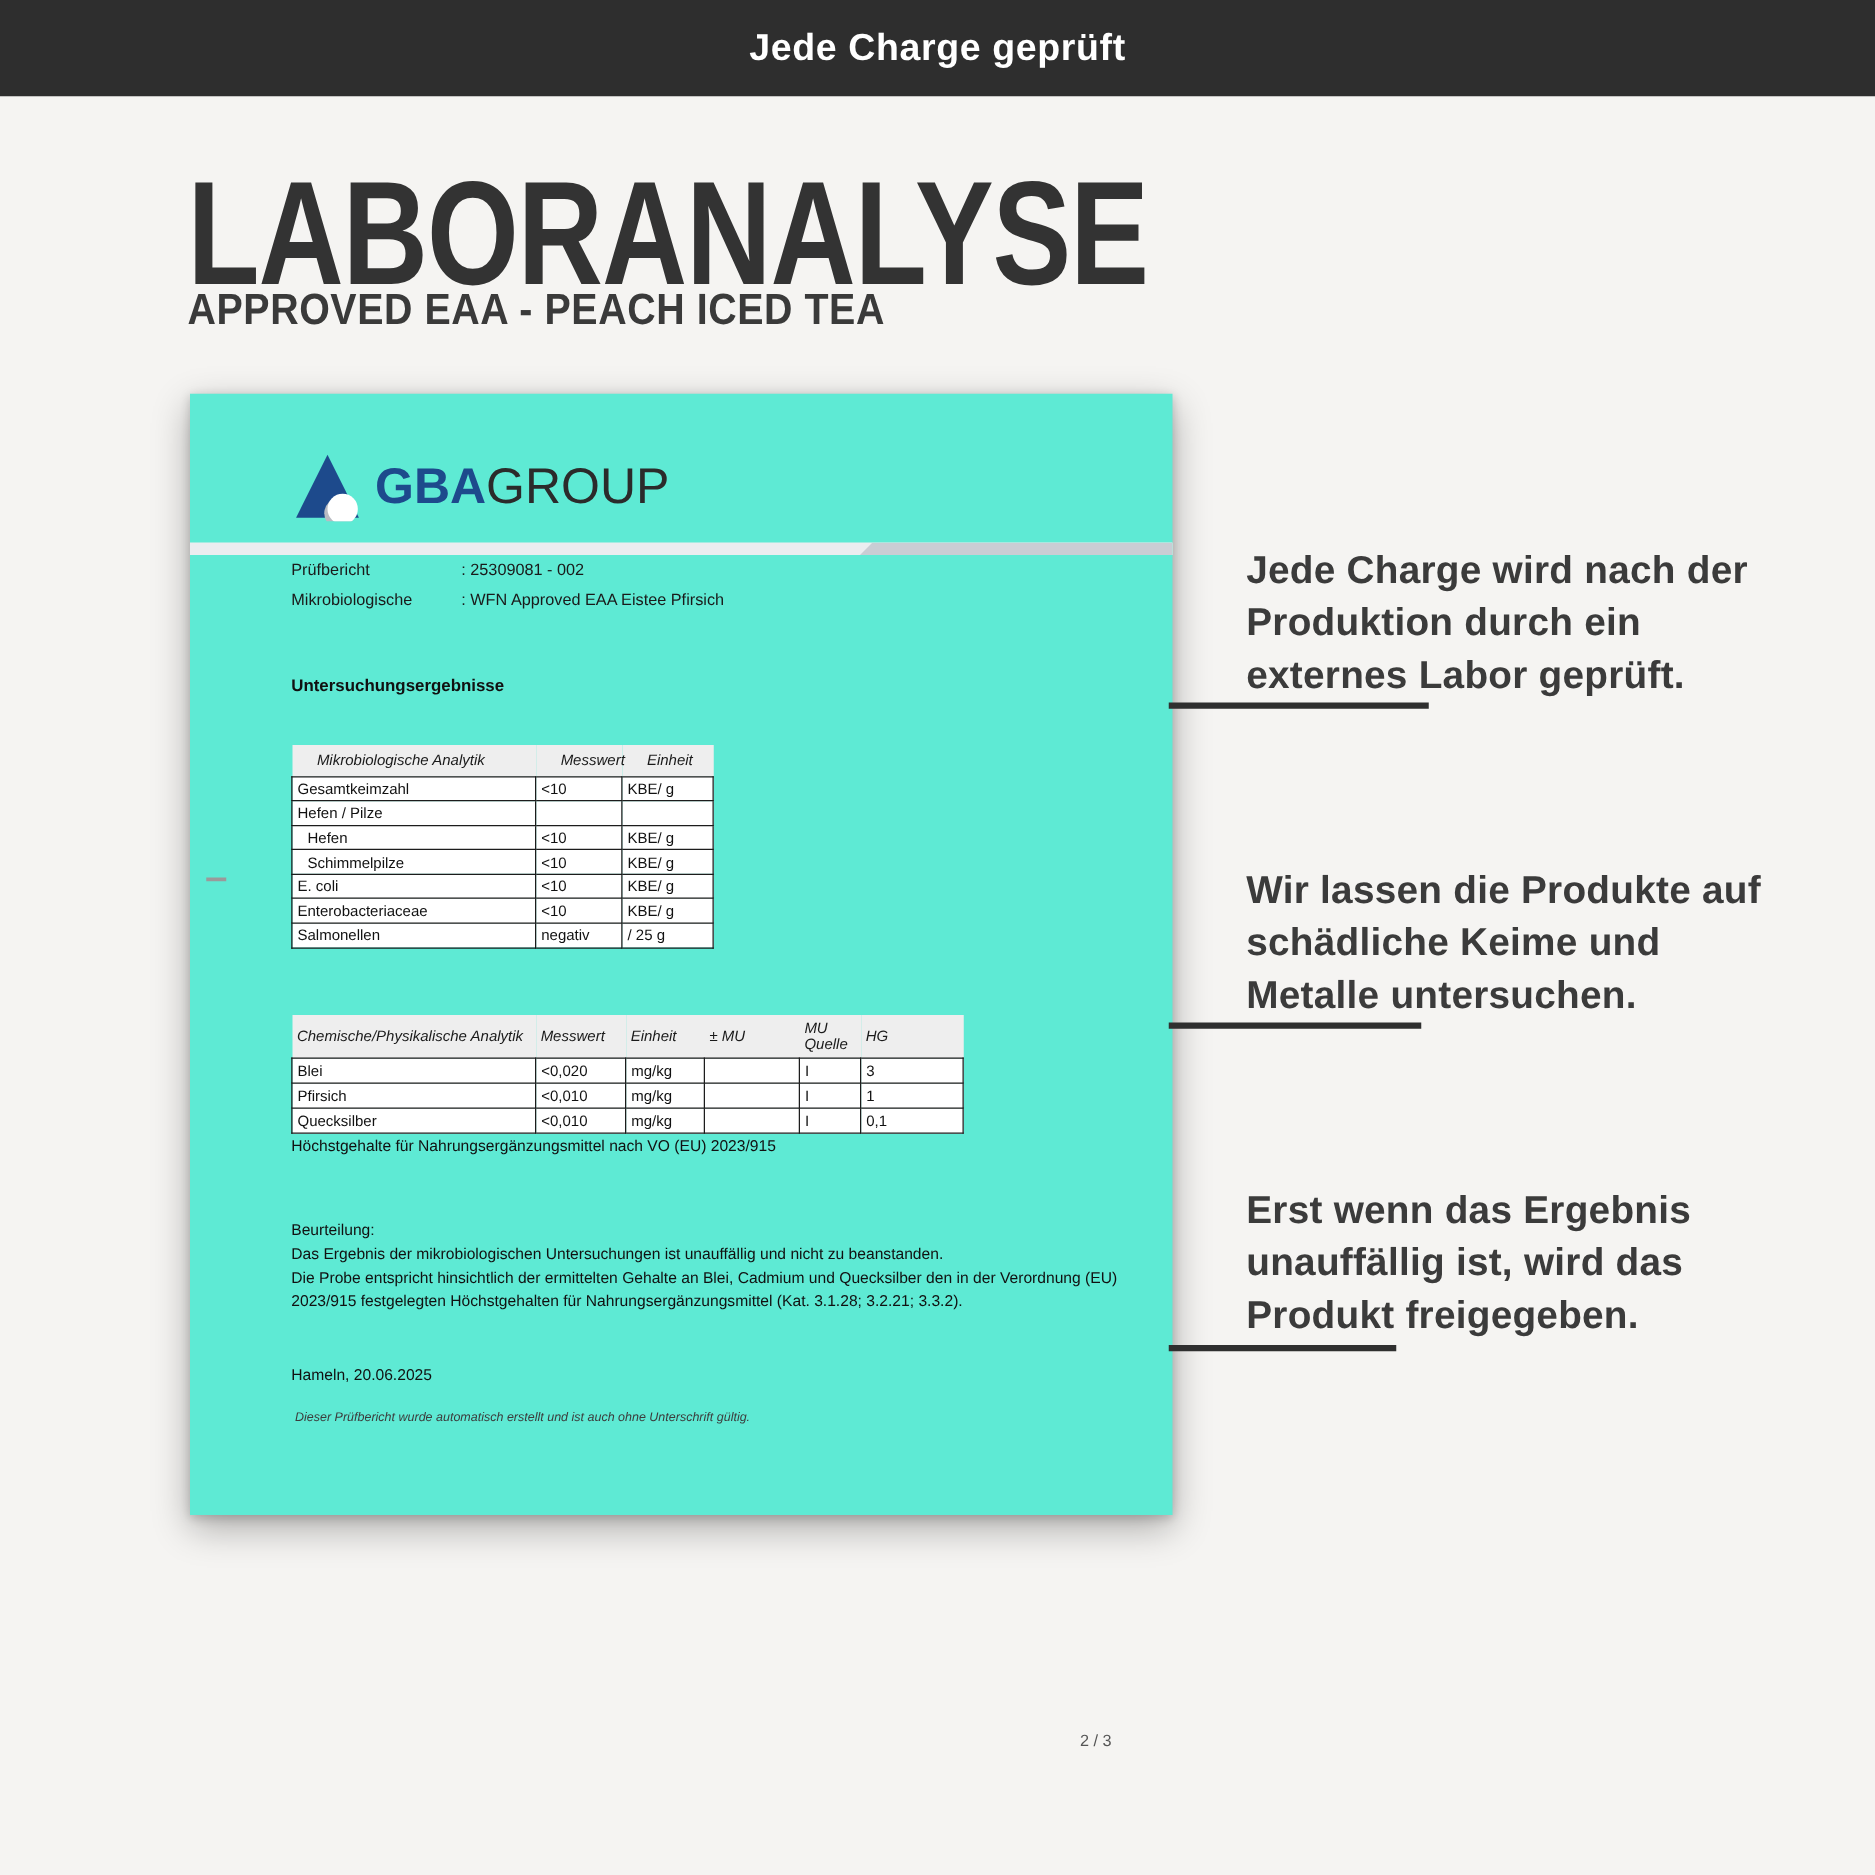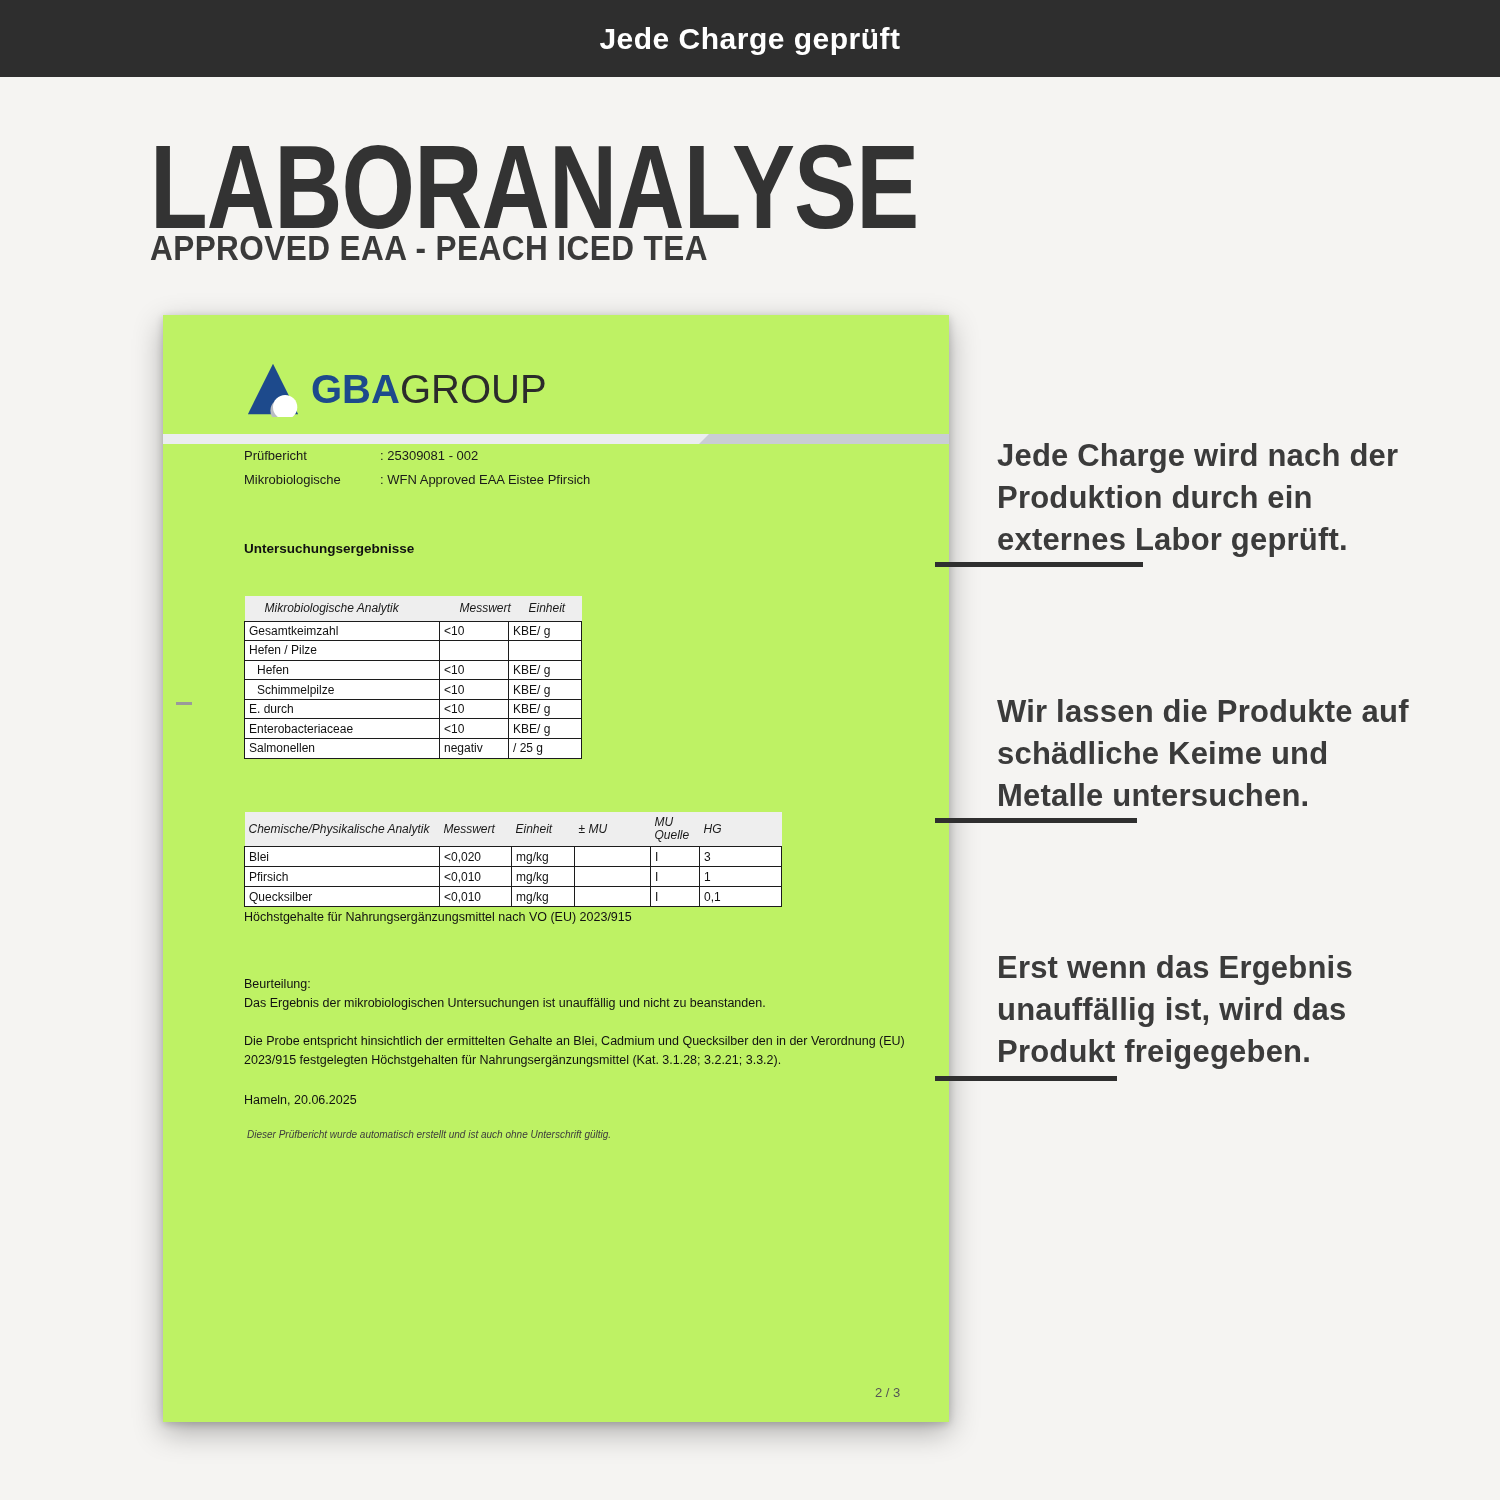--- a/index.html
+++ b/index.html
@@ -15,21 +15,21 @@
 
   
   .headline { position:absolute; left:150px; top:128px; color:#333333; font-weight:700;
               font-size:118px; line-height:1; transform:scaleX(0.80); transform-origin:left top;
               letter-spacing:-1px; white-space:nowrap; }
   .subheadline { position:absolute; left:150px; top:228px; color:#3a3a3a; font-weight:700;
                  font-size:35px; transform:scaleX(0.90); transform-origin:left top;
                  letter-spacing:0.5px; white-space:nowrap; }
 
   
-  .doc { position:absolute; left:163px; top:315px; width:786px; height:1107px; background:#bef264;
+  .doc { position:absolute; left:152px; top:315px; width:786px; height:897px; background:#5eead4;
          box-shadow:0 10px 28px rgba(0,0,0,0.30), 0 2px 8px rgba(0,0,0,0.18); }
 
   .logo { position:absolute; left:84px; top:46px; display:flex; align-items:center; }
   .logo-triangle { width:52px; height:56px; margin-right:12px; }
   .logo-word { font-size:40px; letter-spacing:0; white-space:nowrap; }
   .logo-gba { color:#1d4a8c; font-weight:700; }
   .logo-group { color:#2b2b2b; font-weight:400; }
 
   .band { position:absolute; left:0; top:119px; width:786px; height:10px; background:#ebedf0; }
   .band-dark { position:absolute; right:0; top:0; width:250px; height:10px; background:#c9cdd4;
@@ -54,21 +54,21 @@
   .indent { padding-left:12px; }
 
   .chem-table { position:absolute; left:81px; top:497px; width:537px; }
   .chem-table thead td { height:31px; line-height:1.1; }
   .chem-table tbody td { height:20px; }
 
   .chem-note { position:absolute; left:81px; top:595px; font-size:12.5px; color:#111; }
 
   .assessment { position:absolute; left:81px; top:660px; width:700px; font-size:12.5px;
                 color:#111; line-height:19px; }
-  .assessment .para2 { margin-top:19px; }
+  .assessment .para2 { }
 
   .place-date { position:absolute; left:81px; top:778px; font-size:12.5px; color:#111; }
   .auto-note { position:absolute; left:84px; top:814px; font-size:10px; font-style:italic; color:#3c3c3c; }
 
   .doc-footer { position:absolute; left:81px; top:1066px; width:560px; font-size:8.5px;
                 color:#333; line-height:14px; }
   .page-num { position:absolute; left:712px; top:1070px; font-size:13px; color:#555; }
 
   .fold-mark { position:absolute; left:13px; top:387px; width:16px; height:2.5px; background:#9a9a9a; }
 
@@ -153,21 +153,21 @@
           <td class="indent">Hefen</td>
           <td>&lt;10</td>
           <td>KBE/ g</td>
         </tr>
         <tr>
           <td class="indent">Schimmelpilze</td>
           <td>&lt;10</td>
           <td>KBE/ g</td>
         </tr>
         <tr>
-          <td>E. durch</td>
+          <td>E. coli</td>
           <td>&lt;10</td>
           <td>KBE/ g</td>
         </tr>
         <tr>
           <td>Enterobacteriaceae</td>
           <td>&lt;10</td>
           <td>KBE/ g</td>
         </tr>
         <tr>
           <td>Salmonellen</td>

